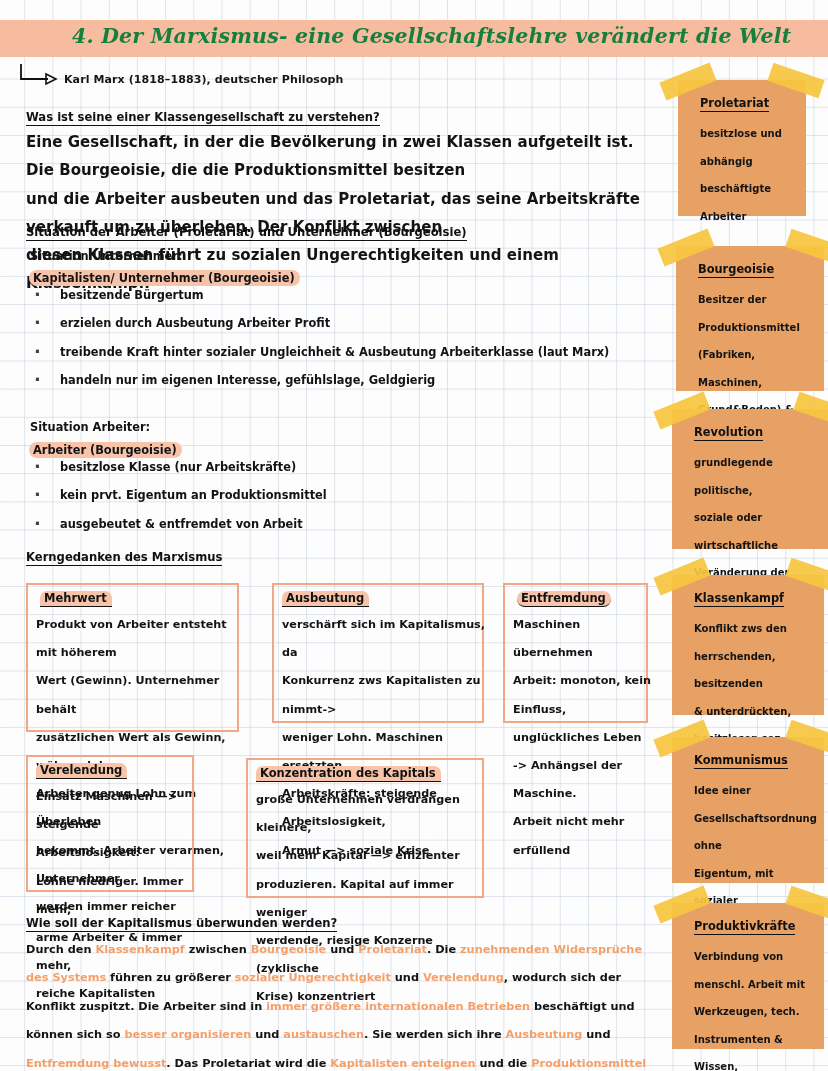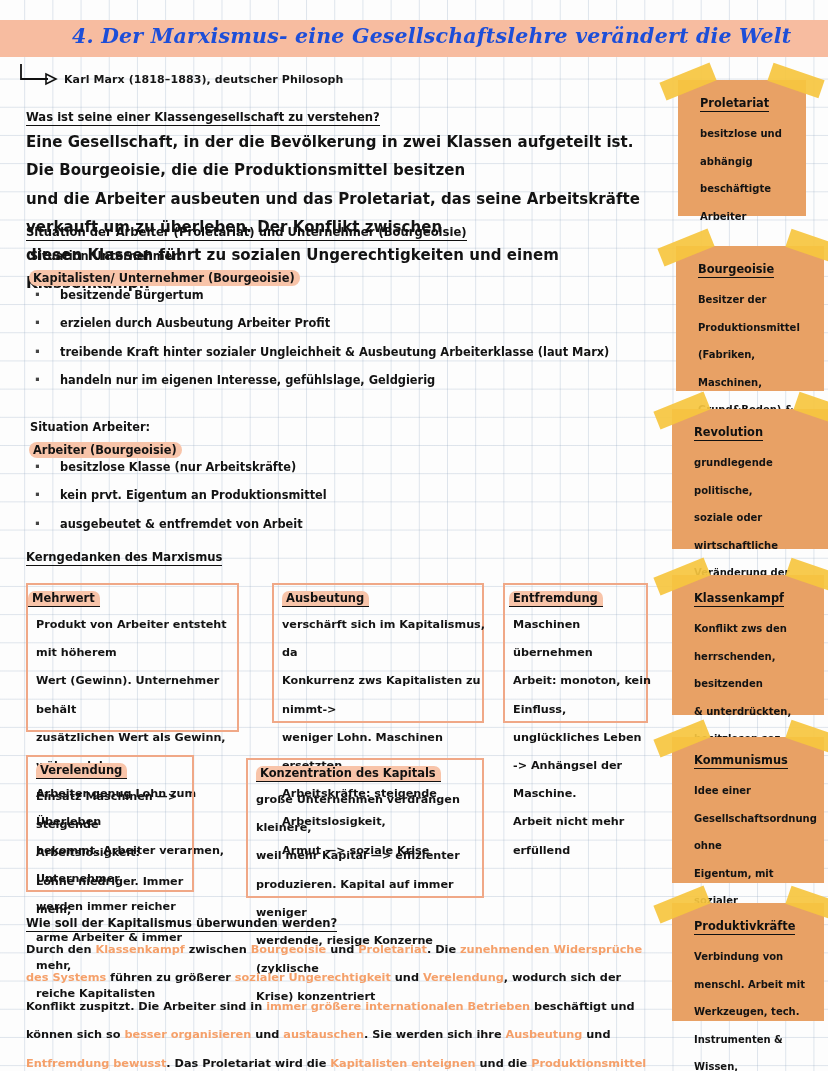--- a/index.html
+++ b/index.html
@@ -24,21 +24,21 @@
 
   
   .title-band{
     position:absolute; left:0; top:20px; width:828px; height:37px;
     background:#f7bca0;
   }
   .title-text{
     position:absolute; left:72px; top:24px; width:700px;
     font-family:"DejaVu Serif", serif;
     font-style:italic; font-weight:bold;
-    font-size:20.5px; letter-spacing:.2px; color:#1d4ed8;
+    font-size:20.5px; letter-spacing:.2px; color:#15803d;
     white-space:nowrap;
   }
 
   
   .arrow-svg{position:absolute; left:18px; top:62px;}
   .marx-line{
     position:absolute; left:64px; top:73px;
     font-size:11px; font-weight:bold; color:#161616; letter-spacing:.1px;
   }
 
@@ -173,21 +173,21 @@
   <div class="plain" style="left:29px; top:442px;"><span class="hl">Arbeiter (Bourgeoisie)</span></div>
   <div class="bullets" style="left:26px; top:453px;">
     <div class="bl">besitzlose Klasse (nur Arbeitskräfte)</div>
     <div class="bl">kein prvt. Eigentum an Produktionsmittel</div>
     <div class="bl">ausgebeutet &amp; entfremdet von Arbeit</div>
   </div>
 
   <div class="h-under" style="left:26px; top:550px;">Kerngedanken des Marxismus</div>
 
   <div class="cbox" style="left:26px; top:583px; width:213px; height:149px;">
-    <div class="ctitle" style="left:0; top:6px;text-align:center;">Mehrwert</div>
+    <div class="ctitle" style="left:12px; top:6px;text-align:center;">Mehrwert</div>
     <div class="cbody" style="left:8px; top:26px; width:205px;">
       <div>Produkt von Arbeiter entsteht mit höherem</div>
       <div>Wert (Gewinn). Unternehmer behält</div>
       <div>zusätzlichen Wert als Gewinn, während der</div>
       <div>Arbeiter genug Lohn zum Überleben</div>
       <div>bekommt. Arbeiter verarmen, Unternehmer</div>
       <div>werden immer reicher</div>
     </div>
   </div>
 
@@ -196,21 +196,21 @@
     <div class="cbody" style="left:8px; top:26px; width:205px;">
       <div>verschärft sich im Kapitalismus, da</div>
       <div>Konkurrenz zws Kapitalisten zu nimmt-&gt;</div>
       <div>weniger Lohn. Maschinen ersetzten</div>
       <div>Arbeitskräfte: steigende Arbeitslosigkeit,</div>
       <div>Armut —&gt; soziale Krise</div>
     </div>
   </div>
 
   <div class="cbox" style="left:503px; top:583px; width:145px; height:140px;">
-    <div class="ctitle" style="left:4px; top:6px;">Entfremdung</div>
+    <div class="ctitle" style="left:12px; top:6px;border-radius:8px;">Entfremdung</div>
     <div class="cbody" style="left:8px; top:26px; width:140px;">
       <div>Maschinen übernehmen</div>
       <div>Arbeit: monoton, kein</div>
       <div>Einfluss, unglückliches Leben</div>
       <div>-&gt; Anhängsel der Maschine.</div>
       <div>Arbeit nicht mehr erfüllend</div>
     </div>
   </div>
 
   <div class="cbox" style="left:26px; top:755px; width:168px; height:137px;">
@@ -295,21 +295,21 @@
     <div class="ntitle">Kommunismus</div>
     <div class="nbody">
       <div>Idee einer</div>
       <div>Gesellschaftsordnung ohne</div>
       <div>Eigentum, mit sozialer</div>
       <div>Gleichheit &amp;</div>
       <div>unbeschränkter Freiheit</div>
     </div>
   </div>
 
-  <div class="note" style="left:672px; top:903px; width:152px; height:118px;">
+  <div class="note" style="left:672px; top:903px; width:152px; height:146px;">
     <div class="tape left"></div>
     <div class="tape right"></div>
     <div class="ntitle">Produktivkräfte</div>
     <div class="nbody">
       <div>Verbindung von</div>
       <div>menschl. Arbeit mit</div>
       <div>Werkzeugen, tech.</div>
       <div>Instrumenten &amp; Wissen,</div>
 
     </div>

